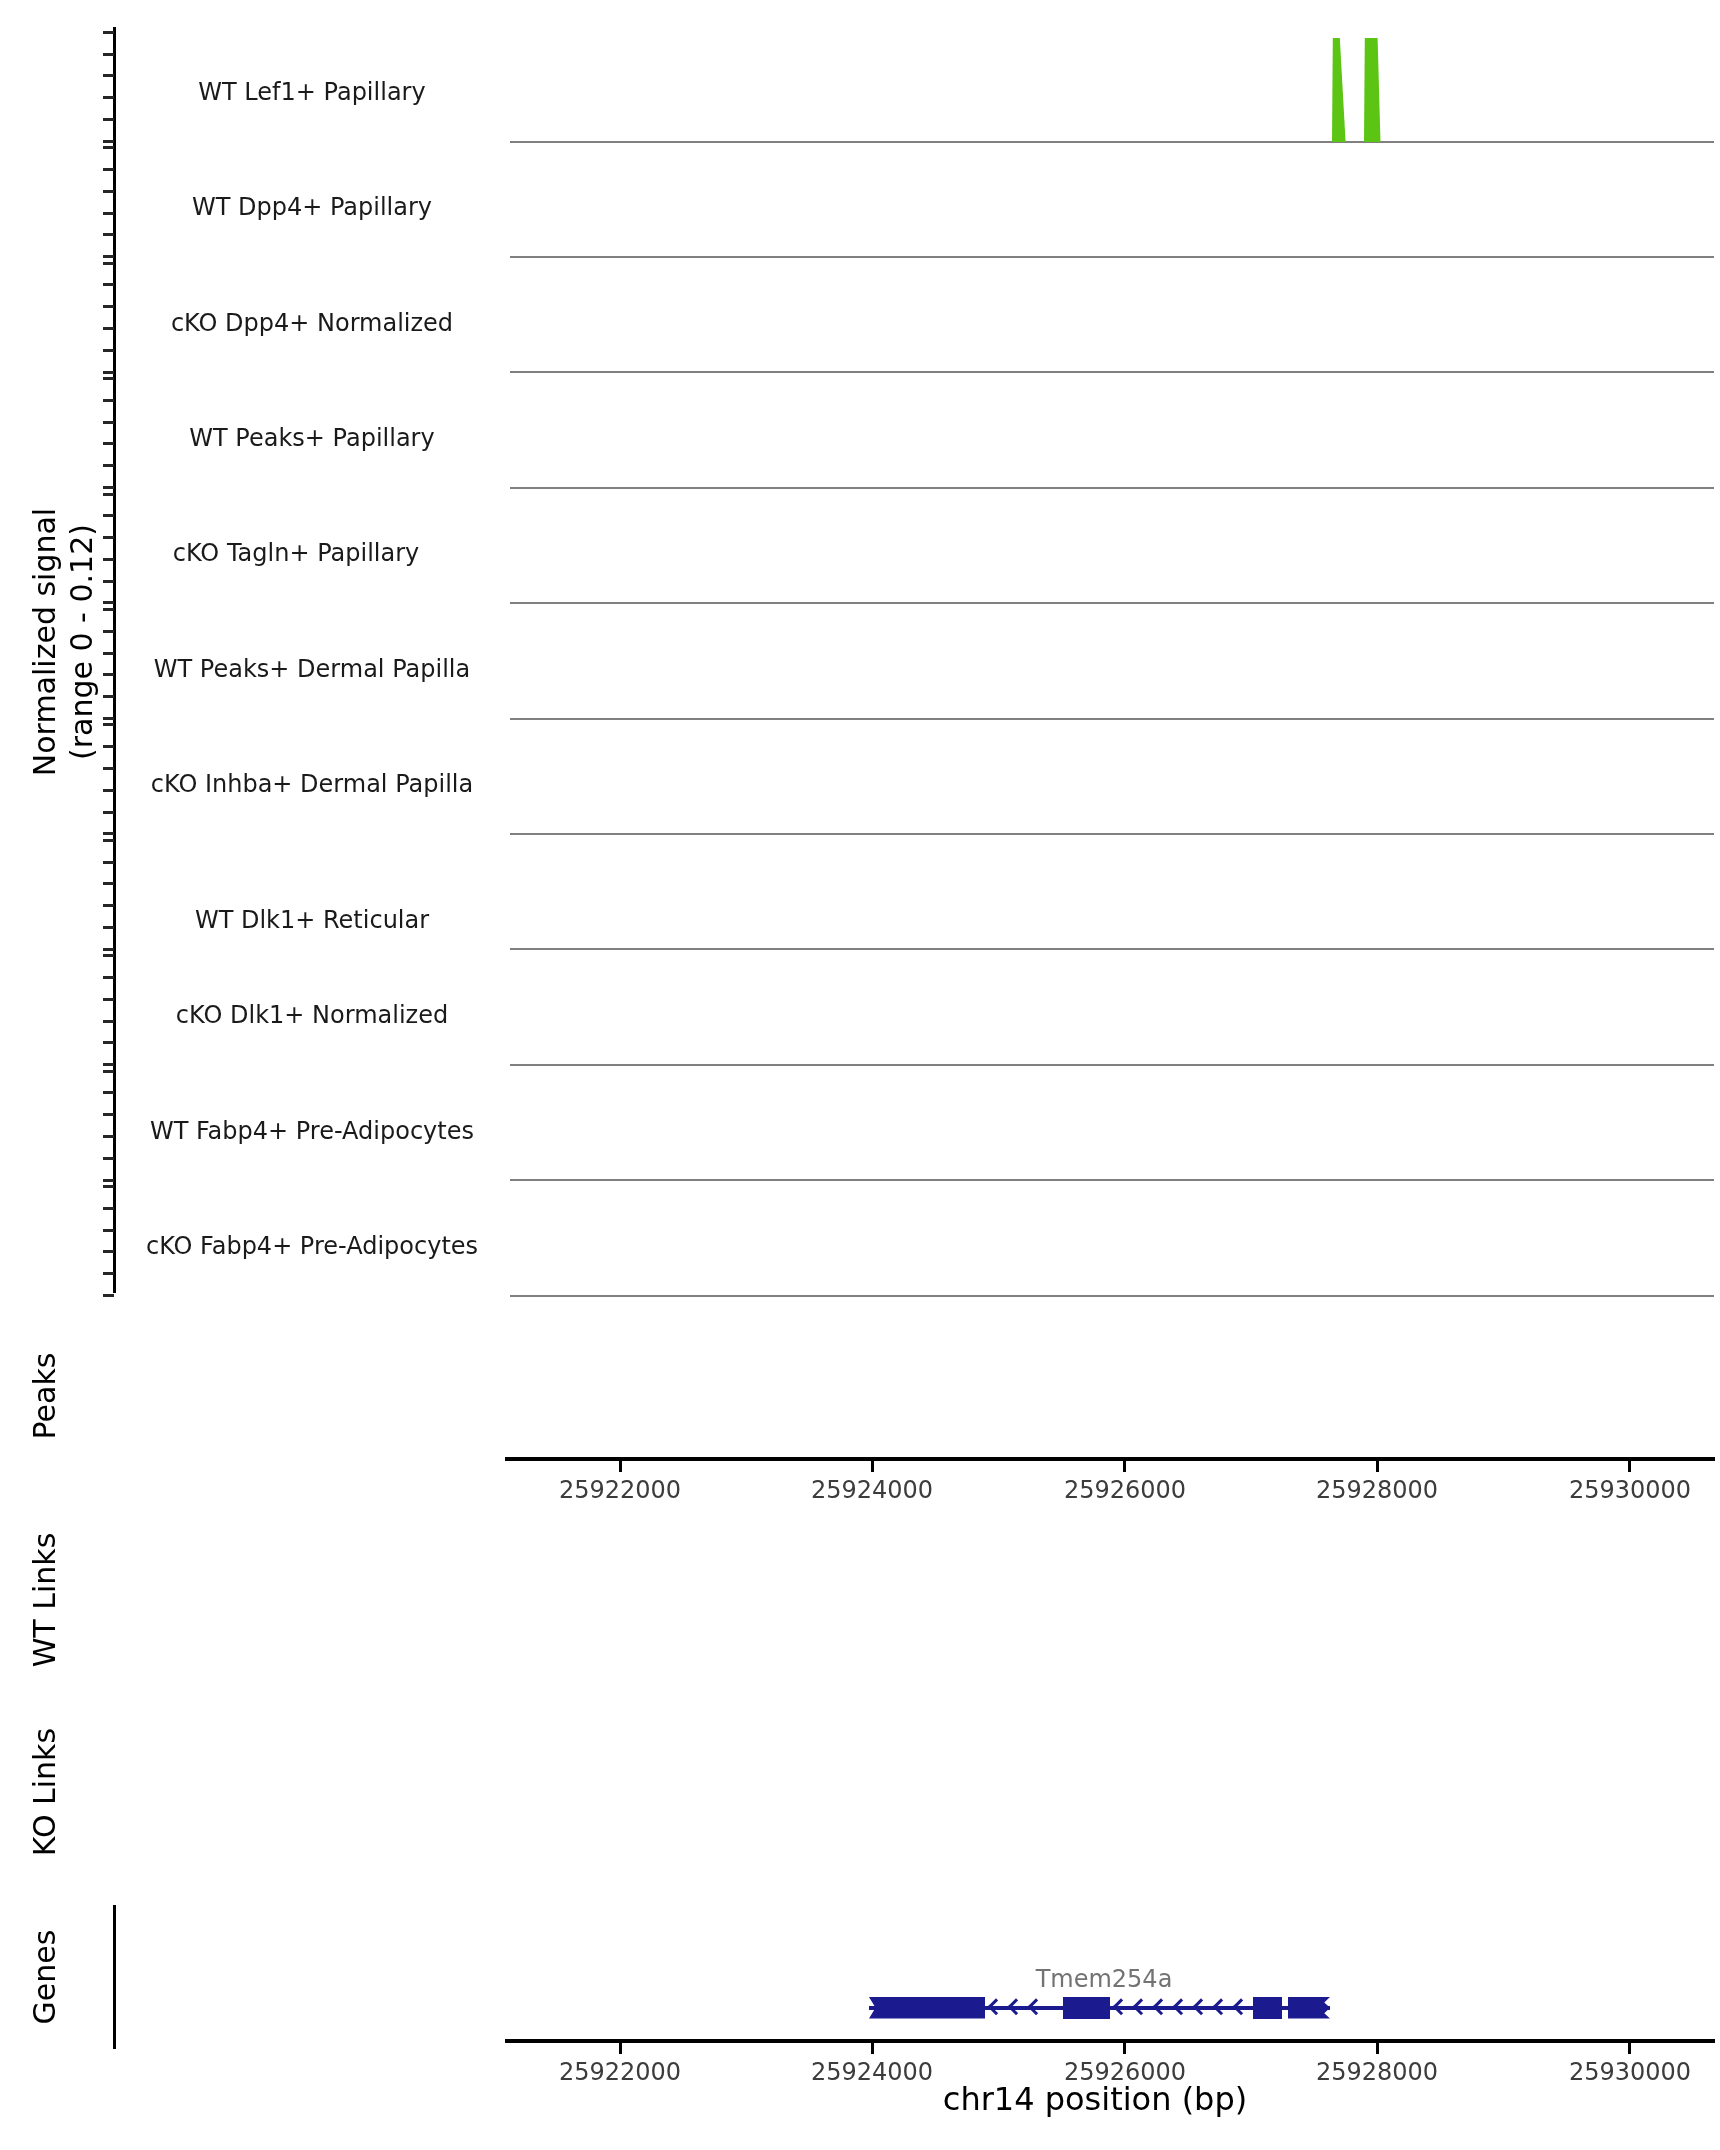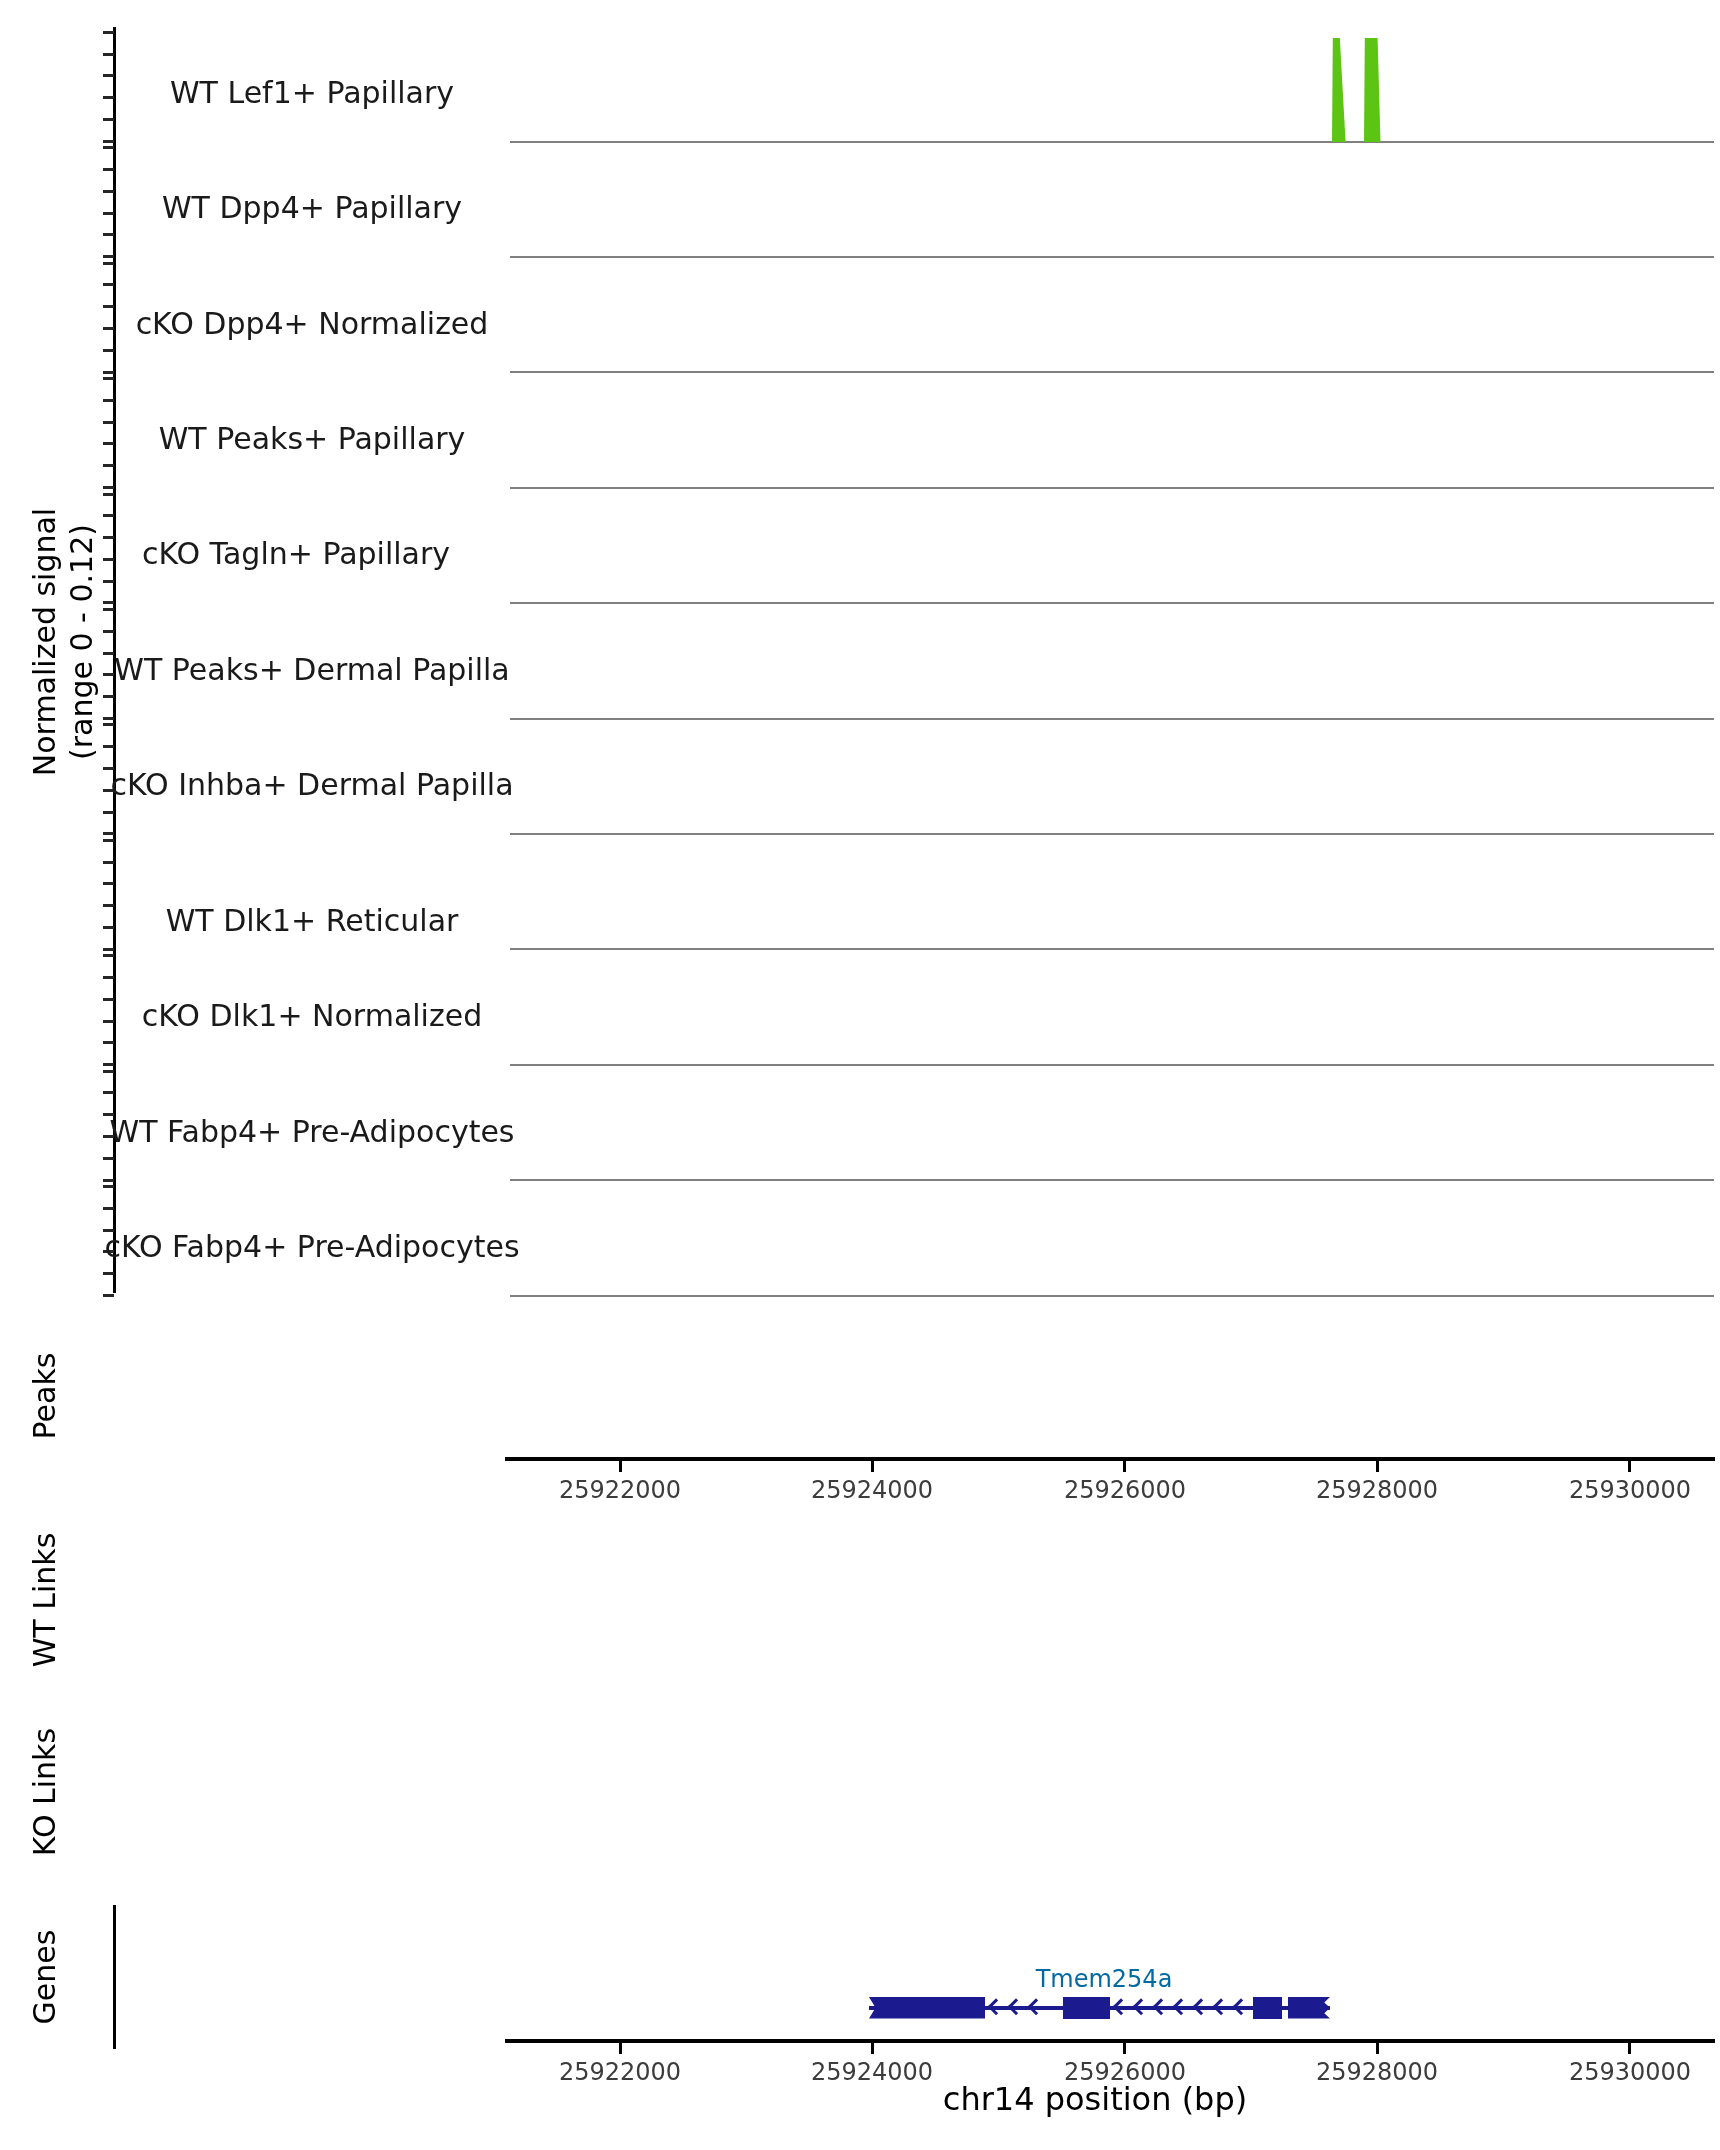--- a/index.html
+++ b/index.html
@@ -7,41 +7,41 @@
     position:relative;
     width:1721px;height:2151px;
     background:#ffffff;
     font-family:"DejaVu Sans","Liberation Sans",sans-serif;
     overflow:hidden;
   }
   .abs{position:absolute;}
   .center{transform:translate(-50%,-50%);}
   .rot{transform:translate(-50%,-50%) rotate(-90deg);white-space:nowrap;}
   .track-label{
-    font-size:30px;color:#1a1a1a;white-space:nowrap;text-align:center;
+    font-size:24px;color:#1a1a1a;white-space:nowrap;text-align:center;
   }
   .baseline{height:2.2px;background:#808080;}
   .vaxis{width:2.9px;background:#000000;}
   .haxis{height:3.6px;background:#000000;}
   .ytick{width:10.8px;height:2.9px;background:#262626;}
   .xtick{width:2.9px;height:11.5px;background:#000000;}
   .xtick-label{
     font-size:24px;color:#3c3c3c;white-space:nowrap;
   }
   .section-label{
     font-size:30px;color:#000000;
   }
   .ylabel{
     font-size:30px;color:#000000;text-align:center;line-height:37px;
   }
   .xlabel{
     font-size:32px;color:#000000;white-space:nowrap;
   }
   .gene-name{
-    font-size:24px;color:#0369a1;white-space:nowrap;
+    font-size:24px;color:#737373;white-space:nowrap;
   }
   .peak{position:absolute;}
   .gene-backbone{position:absolute;height:3.6px;}
   .exon{position:absolute;height:21.5px;}
   .chev{
     position:absolute;width:9.3px;height:9.3px;
     border-left:3.6px solid;border-bottom:3.6px solid;
     transform:translate(-50%,-50%) rotate(45deg);
   }
 </style>

